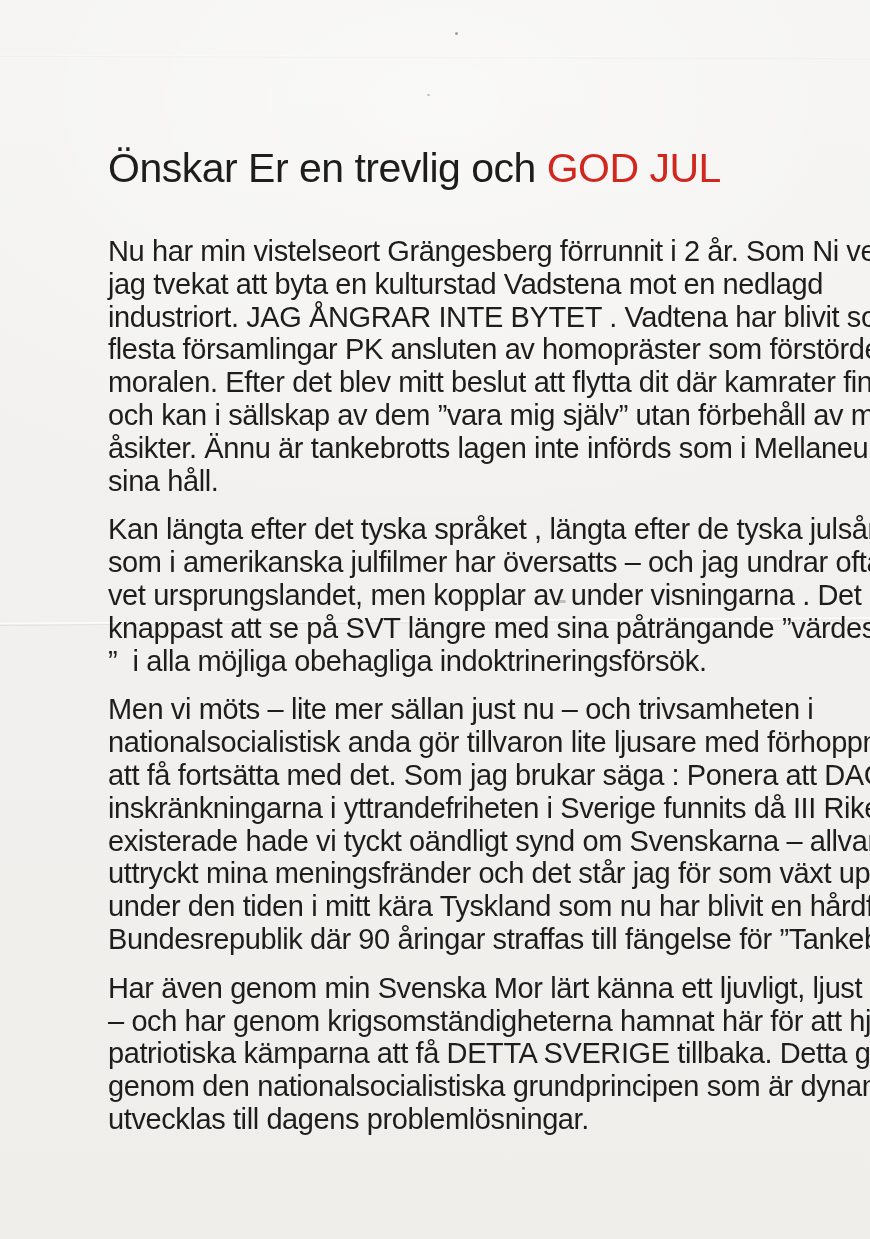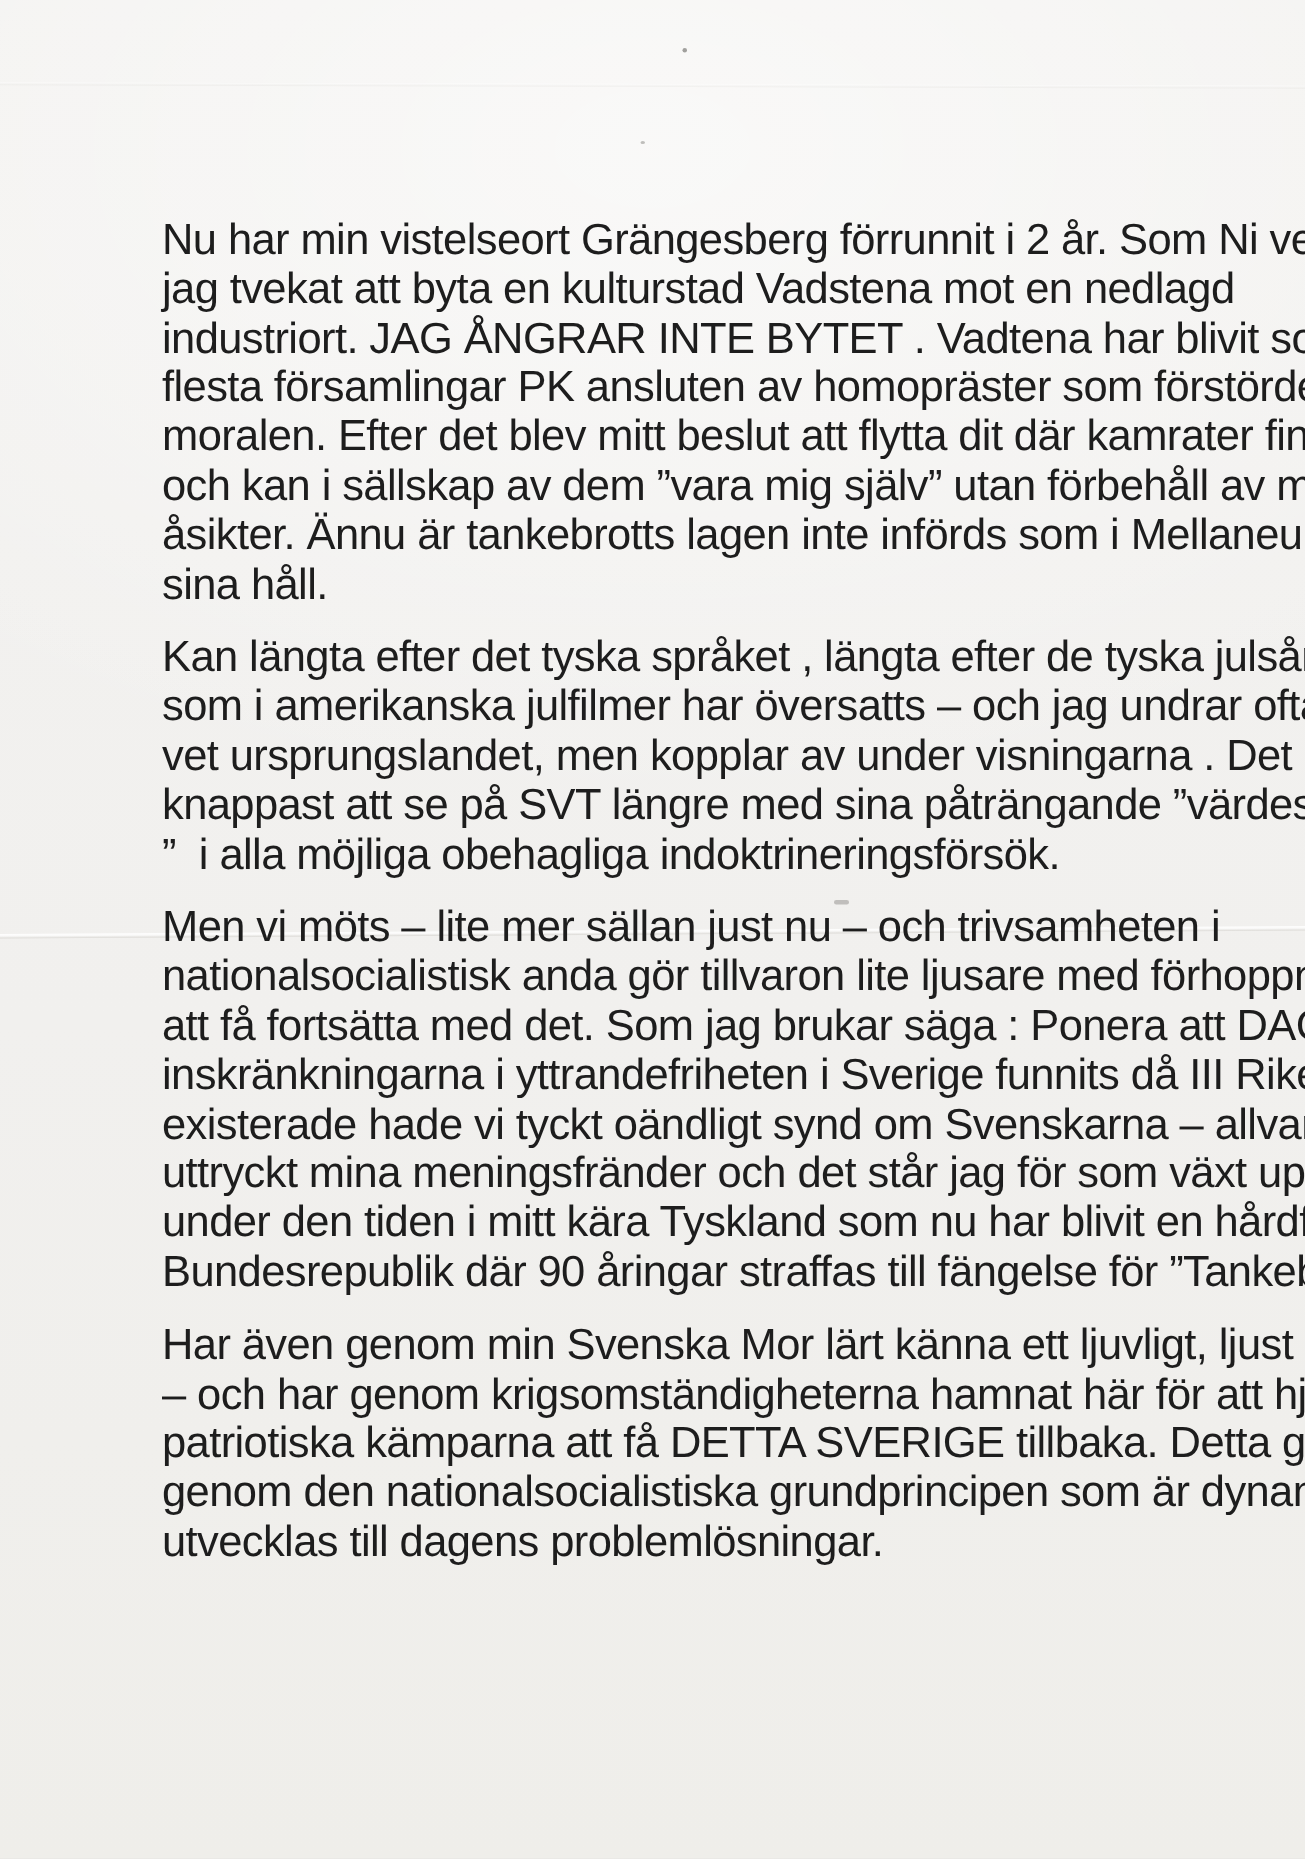--- a/index.html
+++ b/index.html
@@ -96,20 +96,21 @@
 
   <div class="crease-top"></div>
   <div class="crease-mid"></div>
   <div class="speck speck-1"></div>
   <div class="speck speck-2"></div>
   <div class="speck speck-3"></div>
 
   <main class="content">
 
 
+    <h2 class="greeting"><span>Önskar Er en trevlig och </span><span class="red">GOD JUL</span></h2>
 
     <div class="body-text">
       <p class="par">Nu har min vistelseort Grängesberg förrunnit i 2 år. Som Ni vet har
 jag tvekat att byta en kulturstad Vadstena mot en nedlagd
 industriort. JAG ÅNGRAR INTE BYTET . Vadtena har blivit som de
 flesta församlingar PK ansluten av homopräster som förstörde
 moralen. Efter det blev mitt beslut att flytta dit där kamrater finns
 och kan i sällskap av dem ”vara mig själv” utan förbehåll av mina
 åsikter. Ännu är tankebrotts lagen inte införds som i Mellaneuropa på
 sina håll.</p>

